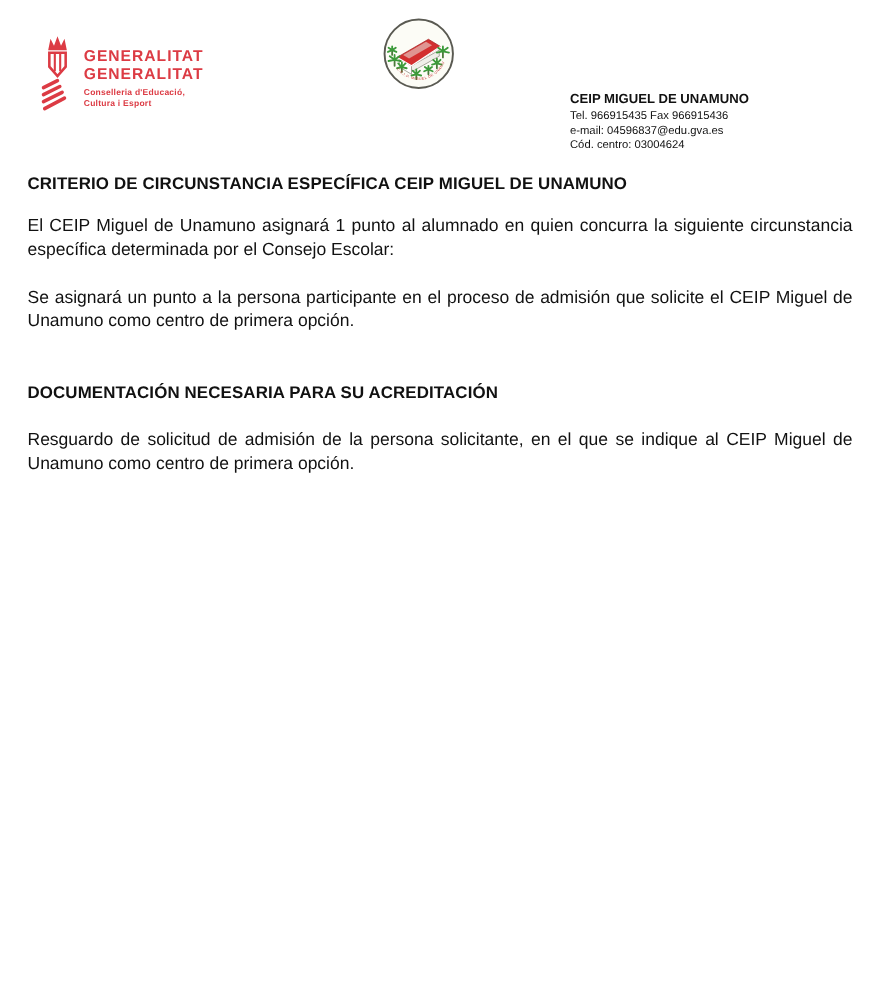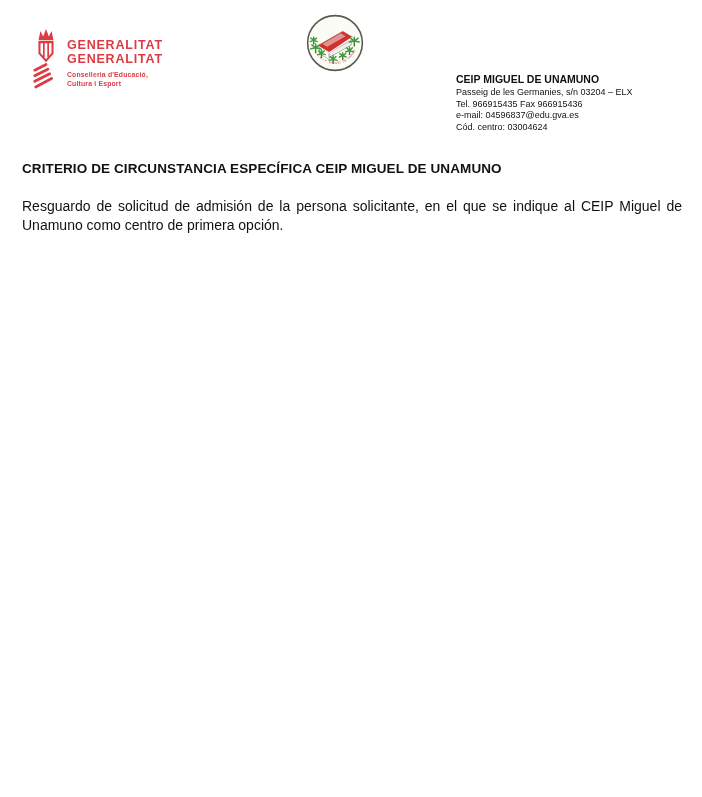--- a/index.html
+++ b/index.html
@@ -78,21 +78,20 @@
   }
 
   
   .doc-body {
     position: absolute;
     left: 22px;
     right: 20px;
     top: 137px;
     font-size: 14px;
     line-height: 19px;
-    margin-top: 22px;
   }
   .doc-heading {
     margin: 0;
     font-size: 13.5px;
     font-weight: bold;
     line-height: 19px;
     letter-spacing: 0.1px;
   }
   .doc-heading.second { margin-top: 38px; }
   .doc-para {
@@ -175,24 +174,26 @@
 
       <path id="logo-arc" d="M9 38 A 23 23 0 0 0 51 38" fill="none"></path>
       <text font-size="3" fill="#c23434" font-family="Liberation Sans, sans-serif" letter-spacing="0.4">
         <textPath href="#logo-arc" startOffset="10%">C.E.I.P. MIGUEL DE UNAMUNO</textPath>
       </text>
     </svg>
   </div>
 
   <div class="contact-block">
     <div class="contact-name">CEIP MIGUEL DE UNAMUNO</div>
-    <div>Passeig de les Germanies, s/n 03204 – ELX</div>
     <div>Tel. 966915435 Fax 966915436</div>
     <div>e-mail: 04596837@edu.gva.es</div>
     <div>Cód. centro: 03004624</div>
   </div>
 
   <main class="doc-body">
     <h1 class="doc-heading">CRITERIO DE CIRCUNSTANCIA ESPECÍFICA CEIP MIGUEL DE UNAMUNO</h1>
+    <p class="doc-para">El CEIP Miguel de Unamuno asignará 1 punto al alumnado en quien concurra la siguiente circunstancia específica determinada por el Consejo Escolar:</p>
+    <p class="doc-para">Se asignará un punto a la persona participante en el proceso de admisión que solicite el CEIP Miguel de Unamuno como centro de primera opción.</p>
+    <h2 class="doc-heading second">DOCUMENTACIÓN NECESARIA PARA SU ACREDITACIÓN</h2>
     <p class="doc-para after-heading">Resguardo de solicitud de admisión de la persona solicitante, en el que se indique al CEIP Miguel de Unamuno como centro de primera opción.</p>
   </main>
 
 </div>
 
 </body></html>

